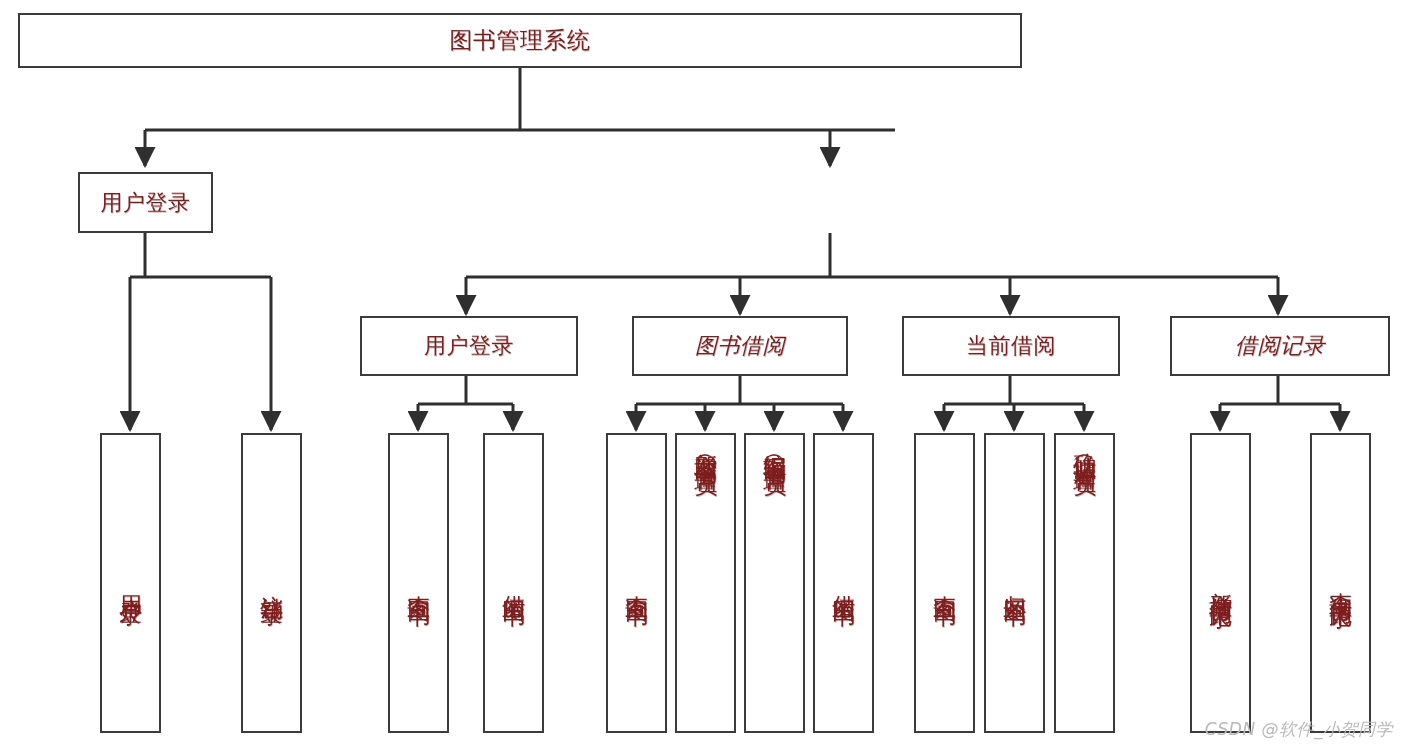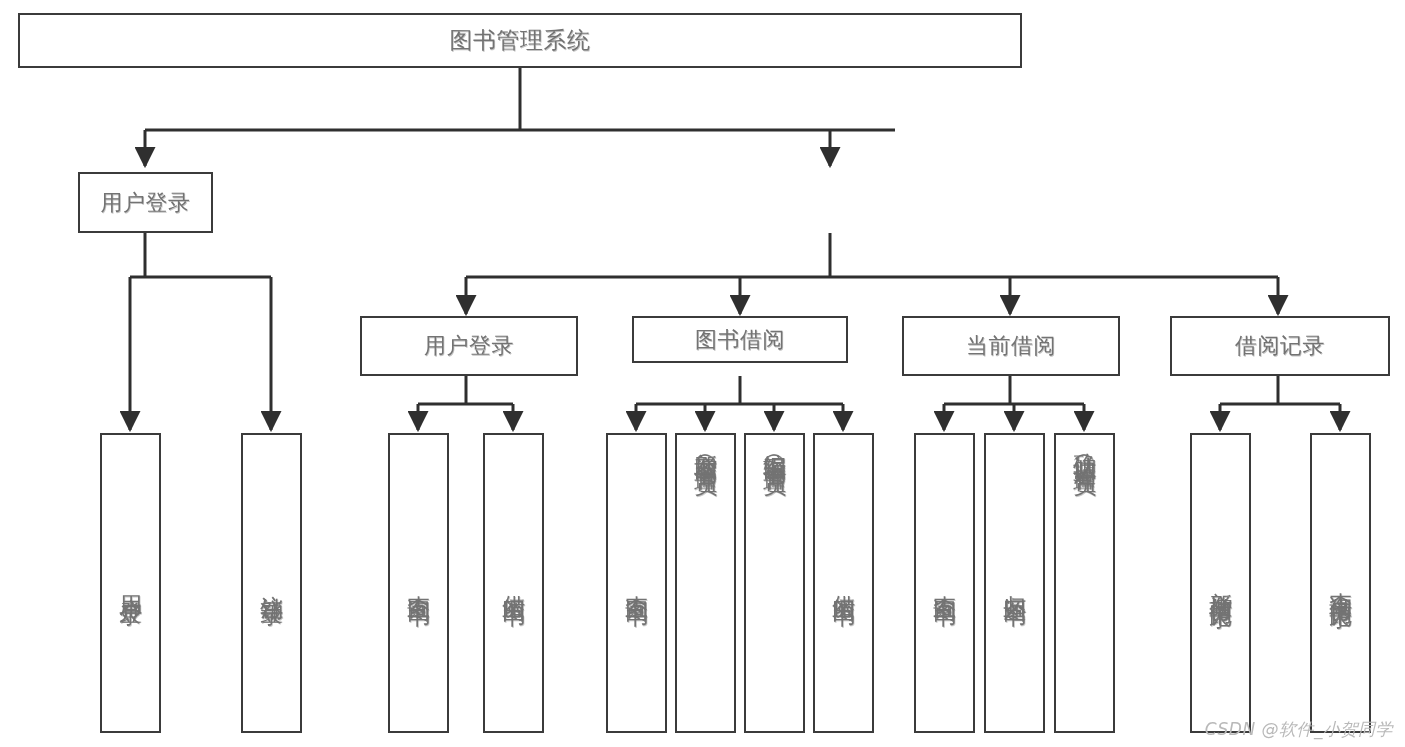--- a/index.html
+++ b/index.html
@@ -28,21 +28,21 @@
     display:flex;
     align-items:center;
     justify-content:center;
     color:#3a3a3a;
     z-index:2;
   }
   .node .lbl{
     font-size:22px;
     line-height:1.18;
     letter-spacing:0.5px;
-    color:#737373;
+    color:#7f1d1d;
     white-space:nowrap;
     text-shadow:0.7px 0.7px 0 rgba(150,150,150,0.55);
   }
   
   .root .lbl{font-size:23px;}
   
   .leaf{
     align-items:flex-start;
     padding-top:0;
   }
@@ -129,27 +129,27 @@
     <span class="lbl">图书管理系统</span>
   </div>
 
   <div class="node" style="left:78px;top:172px;width:135px;height:61px;">
     <span class="lbl">用户登录</span>
   </div>
 
   <div class="node" style="left:360px;top:316px;width:218px;height:60px;">
     <span class="lbl">用户登录</span>
   </div>
-  <div class="node" style="left:632px;top:316px;width:216px;height:47px;">
+  <div class="node" style="left:632px;top:316px;width:216px;height:60px;font-style:italic;">
     <span class="lbl">图书借阅</span>
   </div>
   <div class="node" style="left:902px;top:316px;width:218px;height:60px;">
     <span class="lbl">当前借阅</span>
   </div>
-  <div class="node" style="left:1170px;top:316px;width:220px;height:60px;">
+  <div class="node" style="left:1170px;top:316px;width:220px;height:60px;font-style:italic;">
     <span class="lbl">借阅记录</span>
   </div>
 
   <div class="node leaf center" style="left:100px;top:433px;width:61px;height:300px;">
     <span class="lbl">用户登录</span>
   </div>
   <div class="node leaf center" style="left:241px;top:433px;width:61px;height:300px;">
     <span class="lbl">注销登录</span>
   </div>
 

